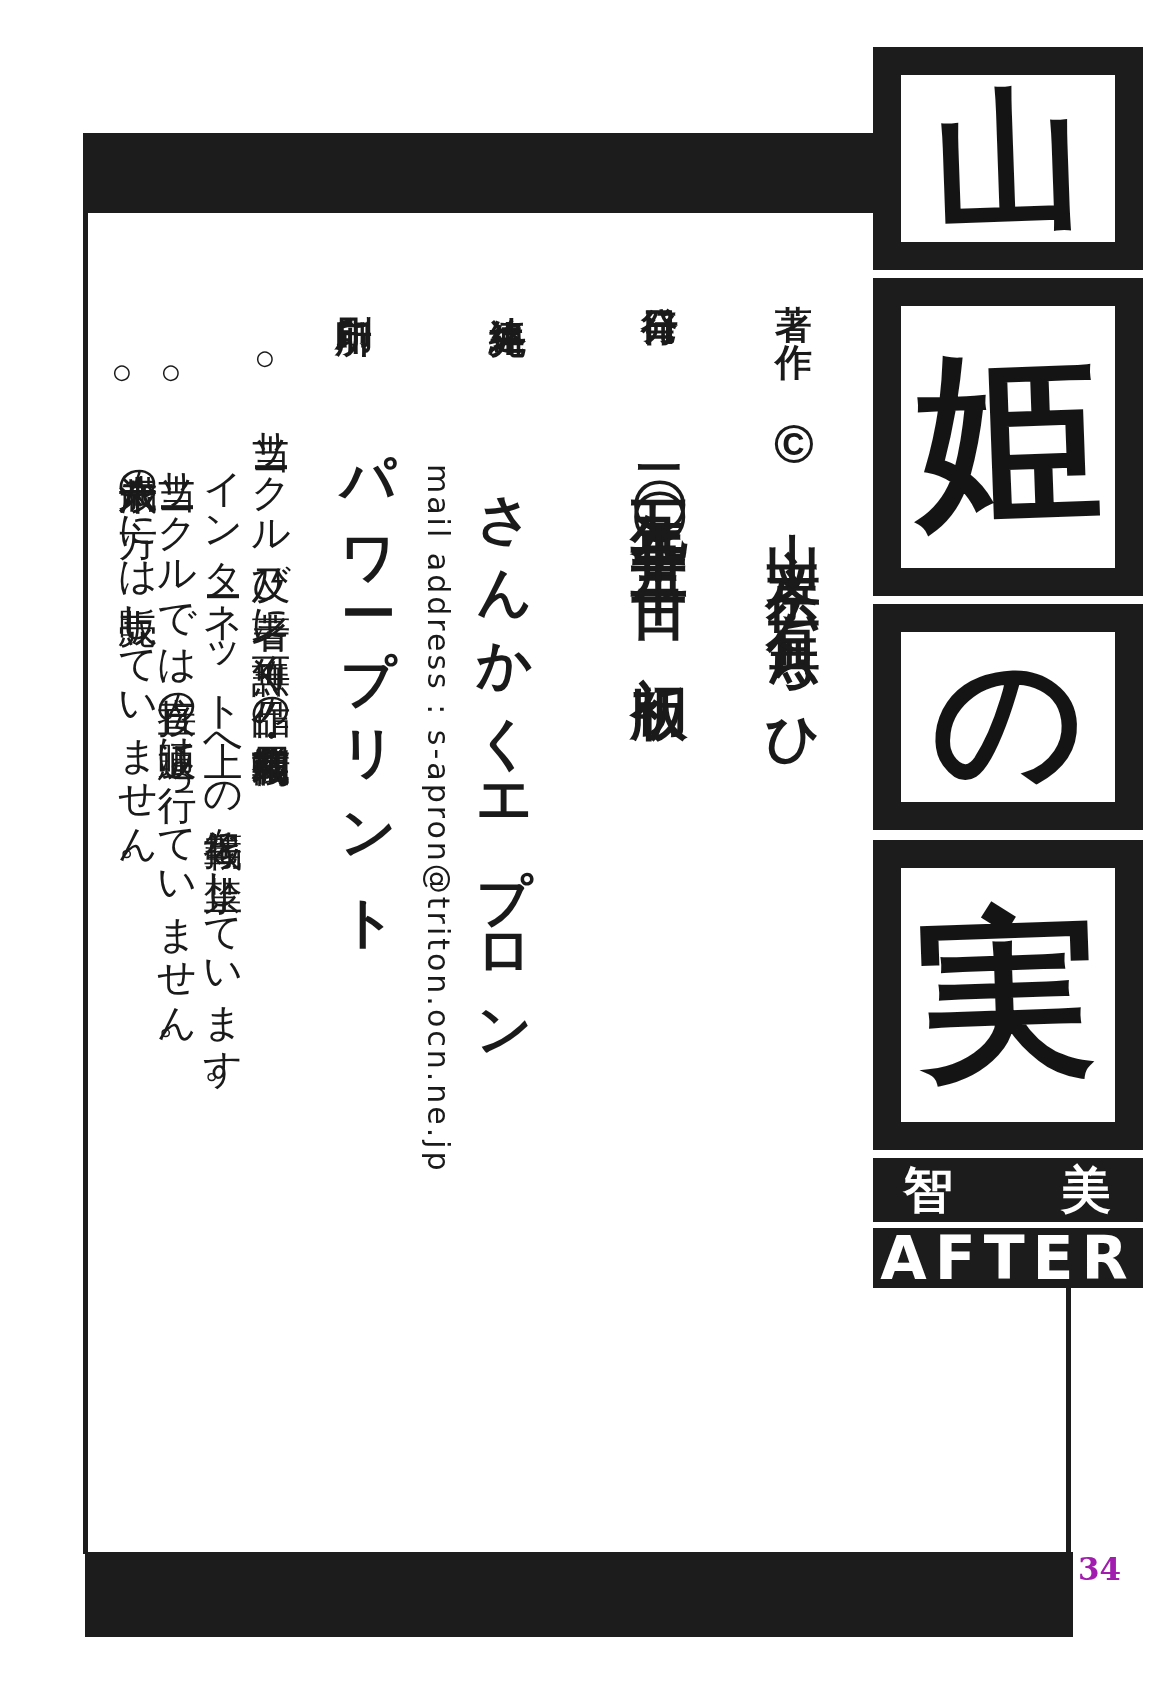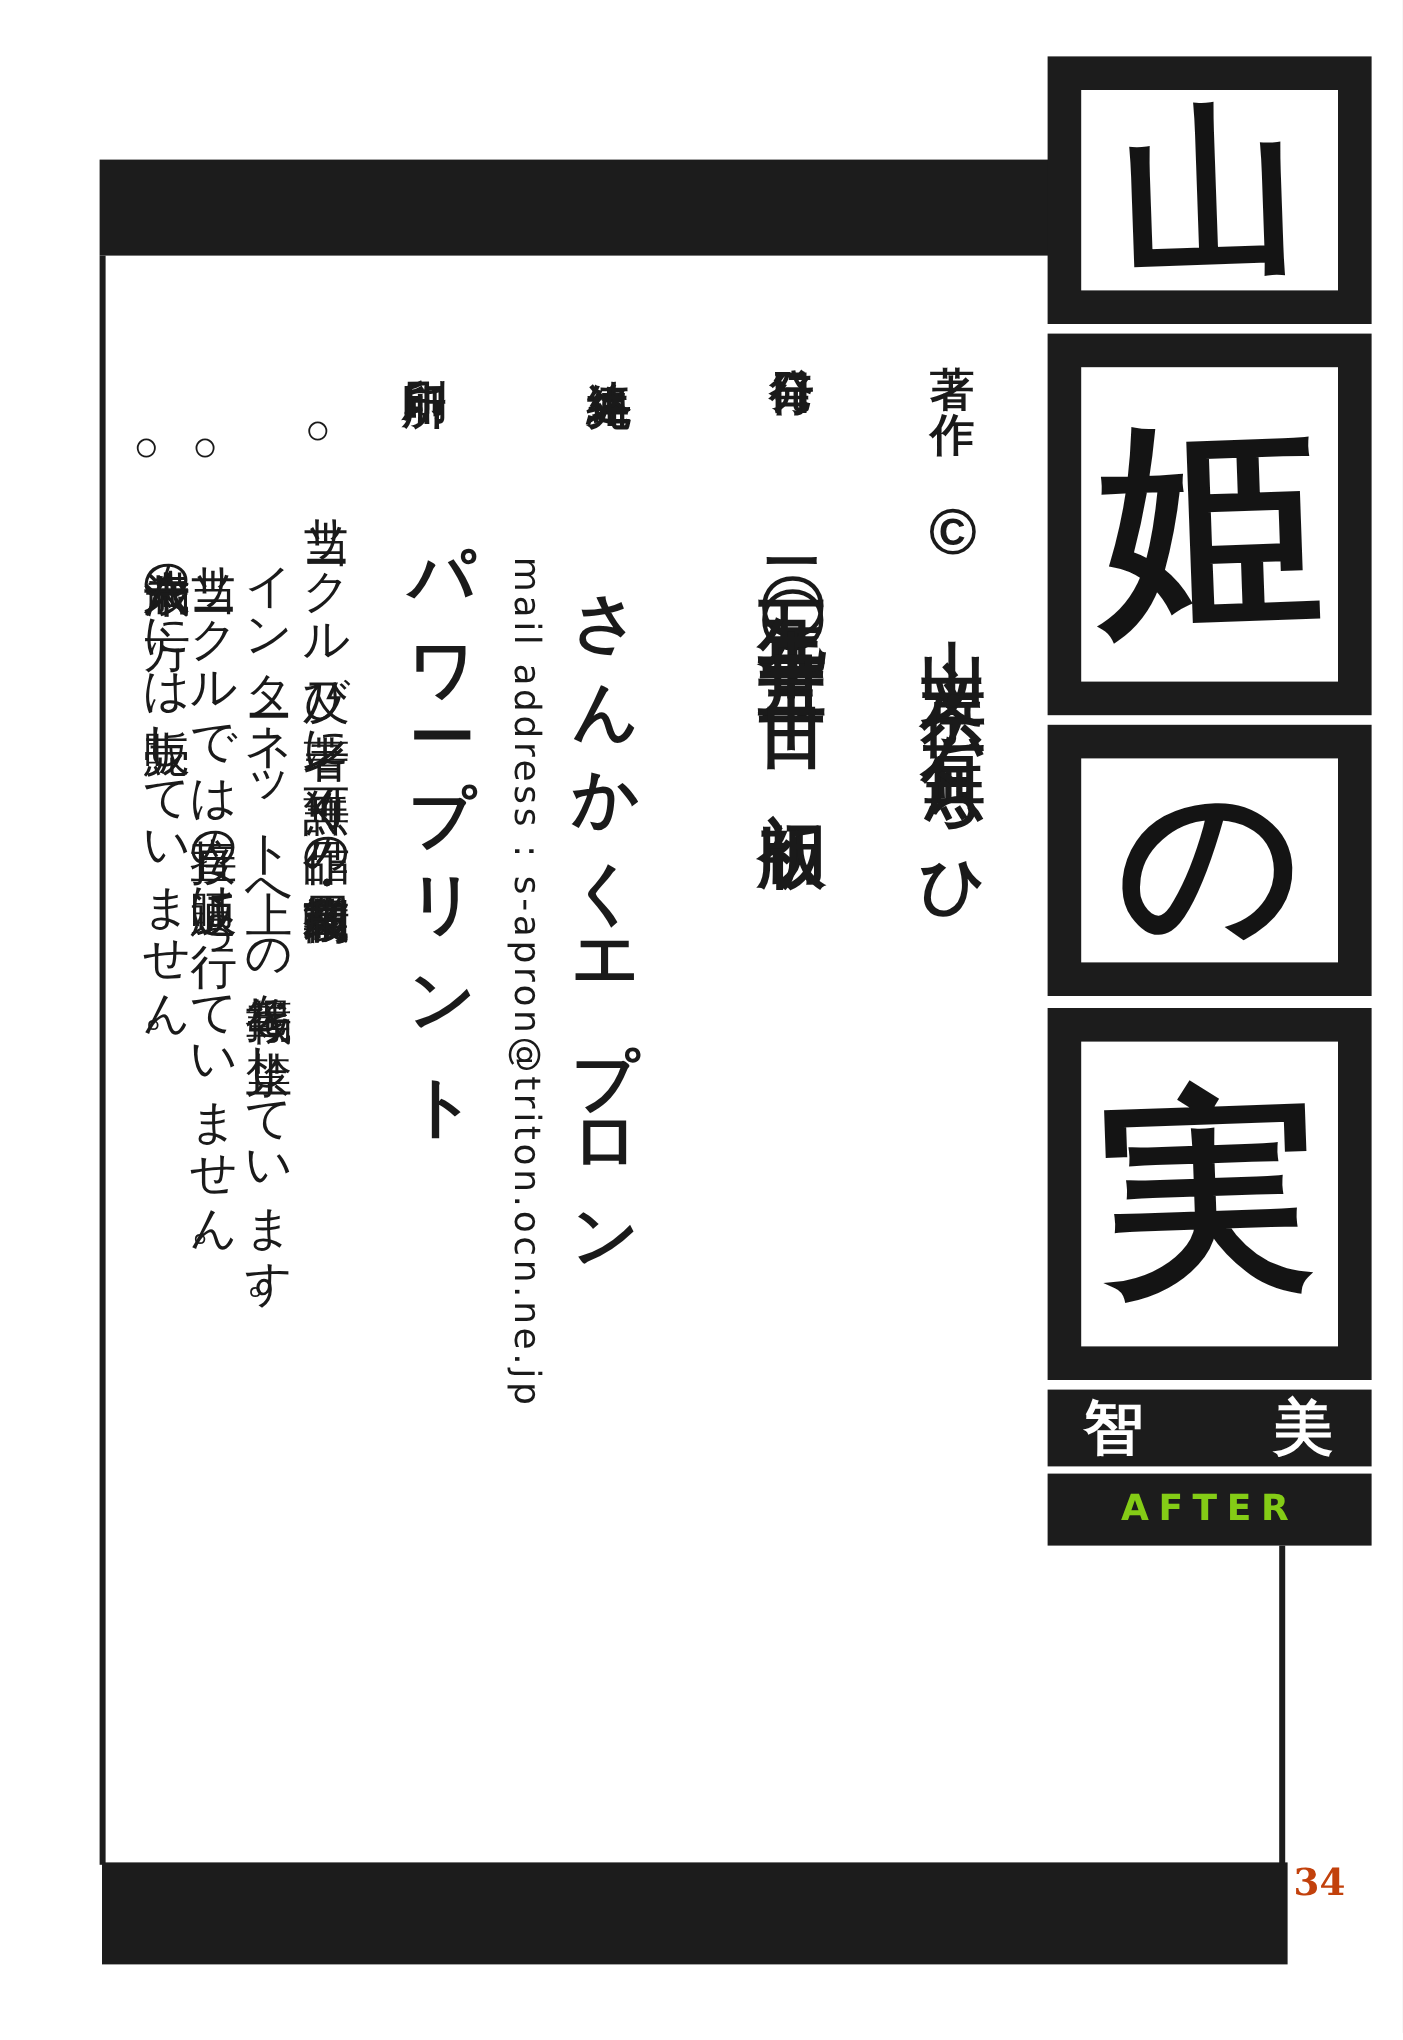--- a/index.html
+++ b/index.html
@@ -41,24 +41,24 @@
     padding:0;box-sizing:border-box;
   }
   .subtitle-char{
     font-family:"DejaVu Serif",serif;font-weight:bold;
     font-size:50px;line-height:1;
   }
   #subtitle-char-left{margin-left:30px;}
   #subtitle-char-right{margin-right:32px;}
   #after-bar{
     position:absolute;left:873px;top:1228px;width:270px;height:60px;
-    background:#1c1c1c;color:#84cc16;
+    background:#1c1c1c;color:#ffffff;
     display:flex;align-items:center;justify-content:center;
     font-family:"DejaVu Sans",sans-serif;font-weight:bold;
-    font-size:30px;letter-spacing:8px;line-height:1;
+    font-size:60px;letter-spacing:8px;line-height:1;
   }
   
   .vcol{
     position:absolute;
     writing-mode:vertical-rl;
     text-orientation:upright;
     white-space:nowrap;
     color:#1a1a1a;
     line-height:1;
   }
@@ -86,21 +86,21 @@
     position:absolute;font-size:36px;line-height:1;color:#1a1a1a;
     font-weight:600;
   }
   #bullet-1{left:254px;top:340px;}
   #bullet-2{left:160px;top:354px;}
   #bullet-3{left:111px;top:354px;}
   
   #page-number{
     position:absolute;left:1078px;top:1554px;
     font-family:"DejaVu Serif",serif;font-weight:bold;
-    font-size:31px;color:#c2410c;line-height:1;
+    font-size:31px;color:#a21caf;line-height:1;
   }
 </style>
 </head>
 <body>
 
 <div id="page">
 
   <div class="bar" id="top-bar"></div>
   <div class="bar" id="left-border"></div>
   <div class="bar" id="bottom-bar"></div>

